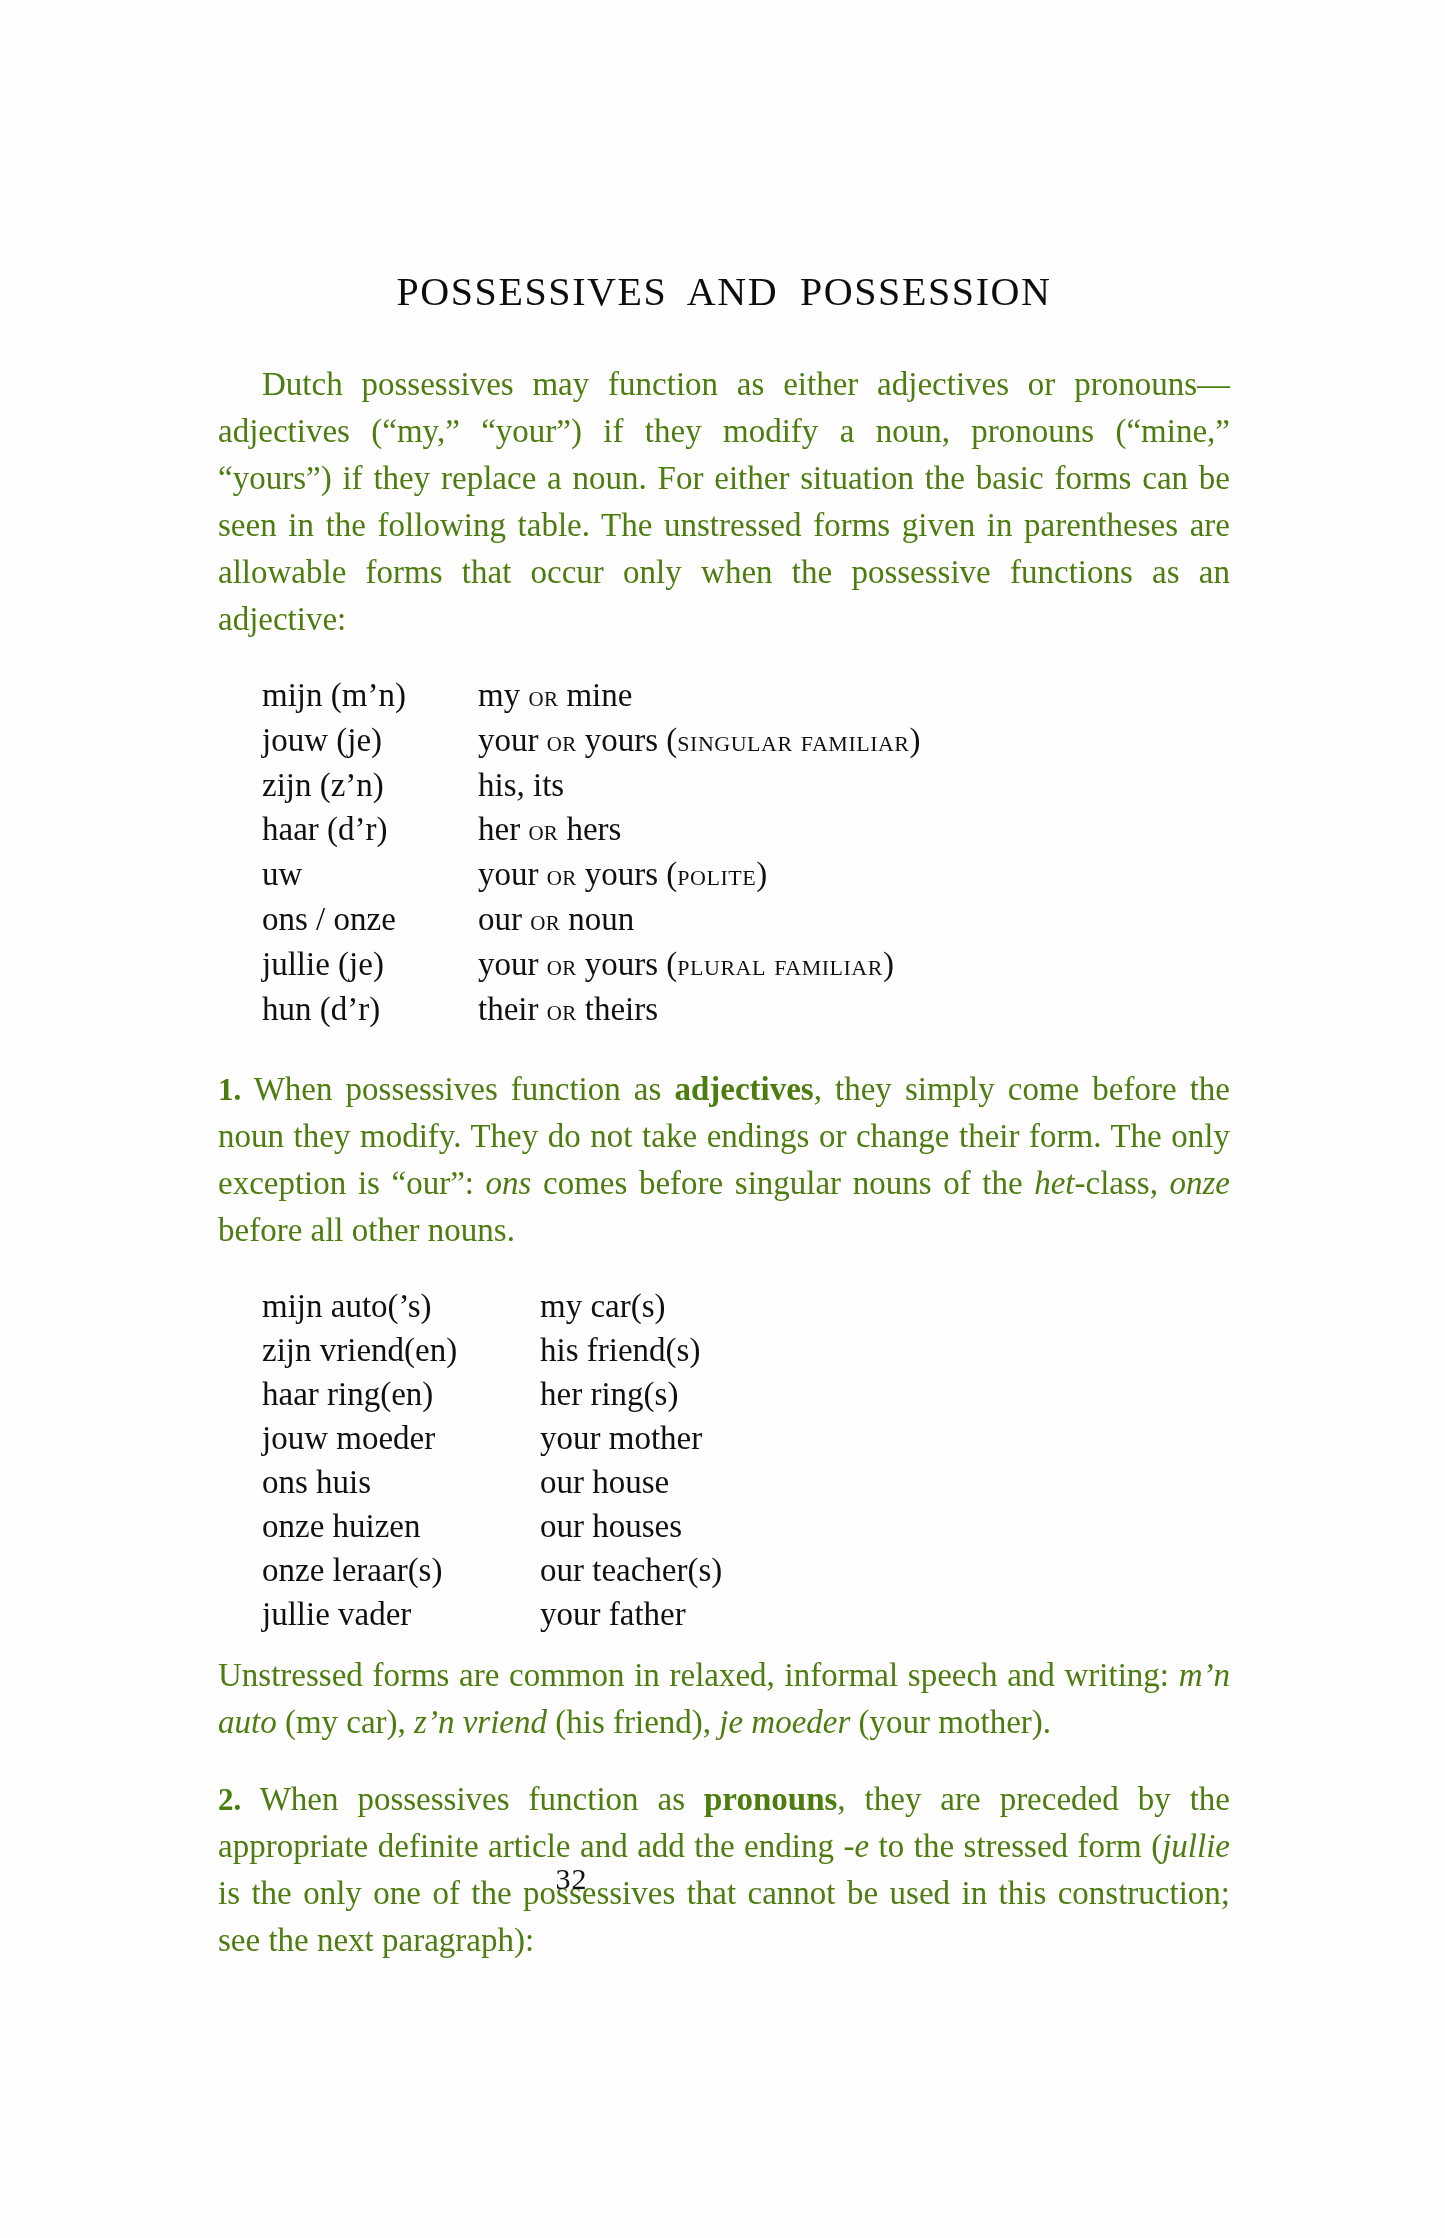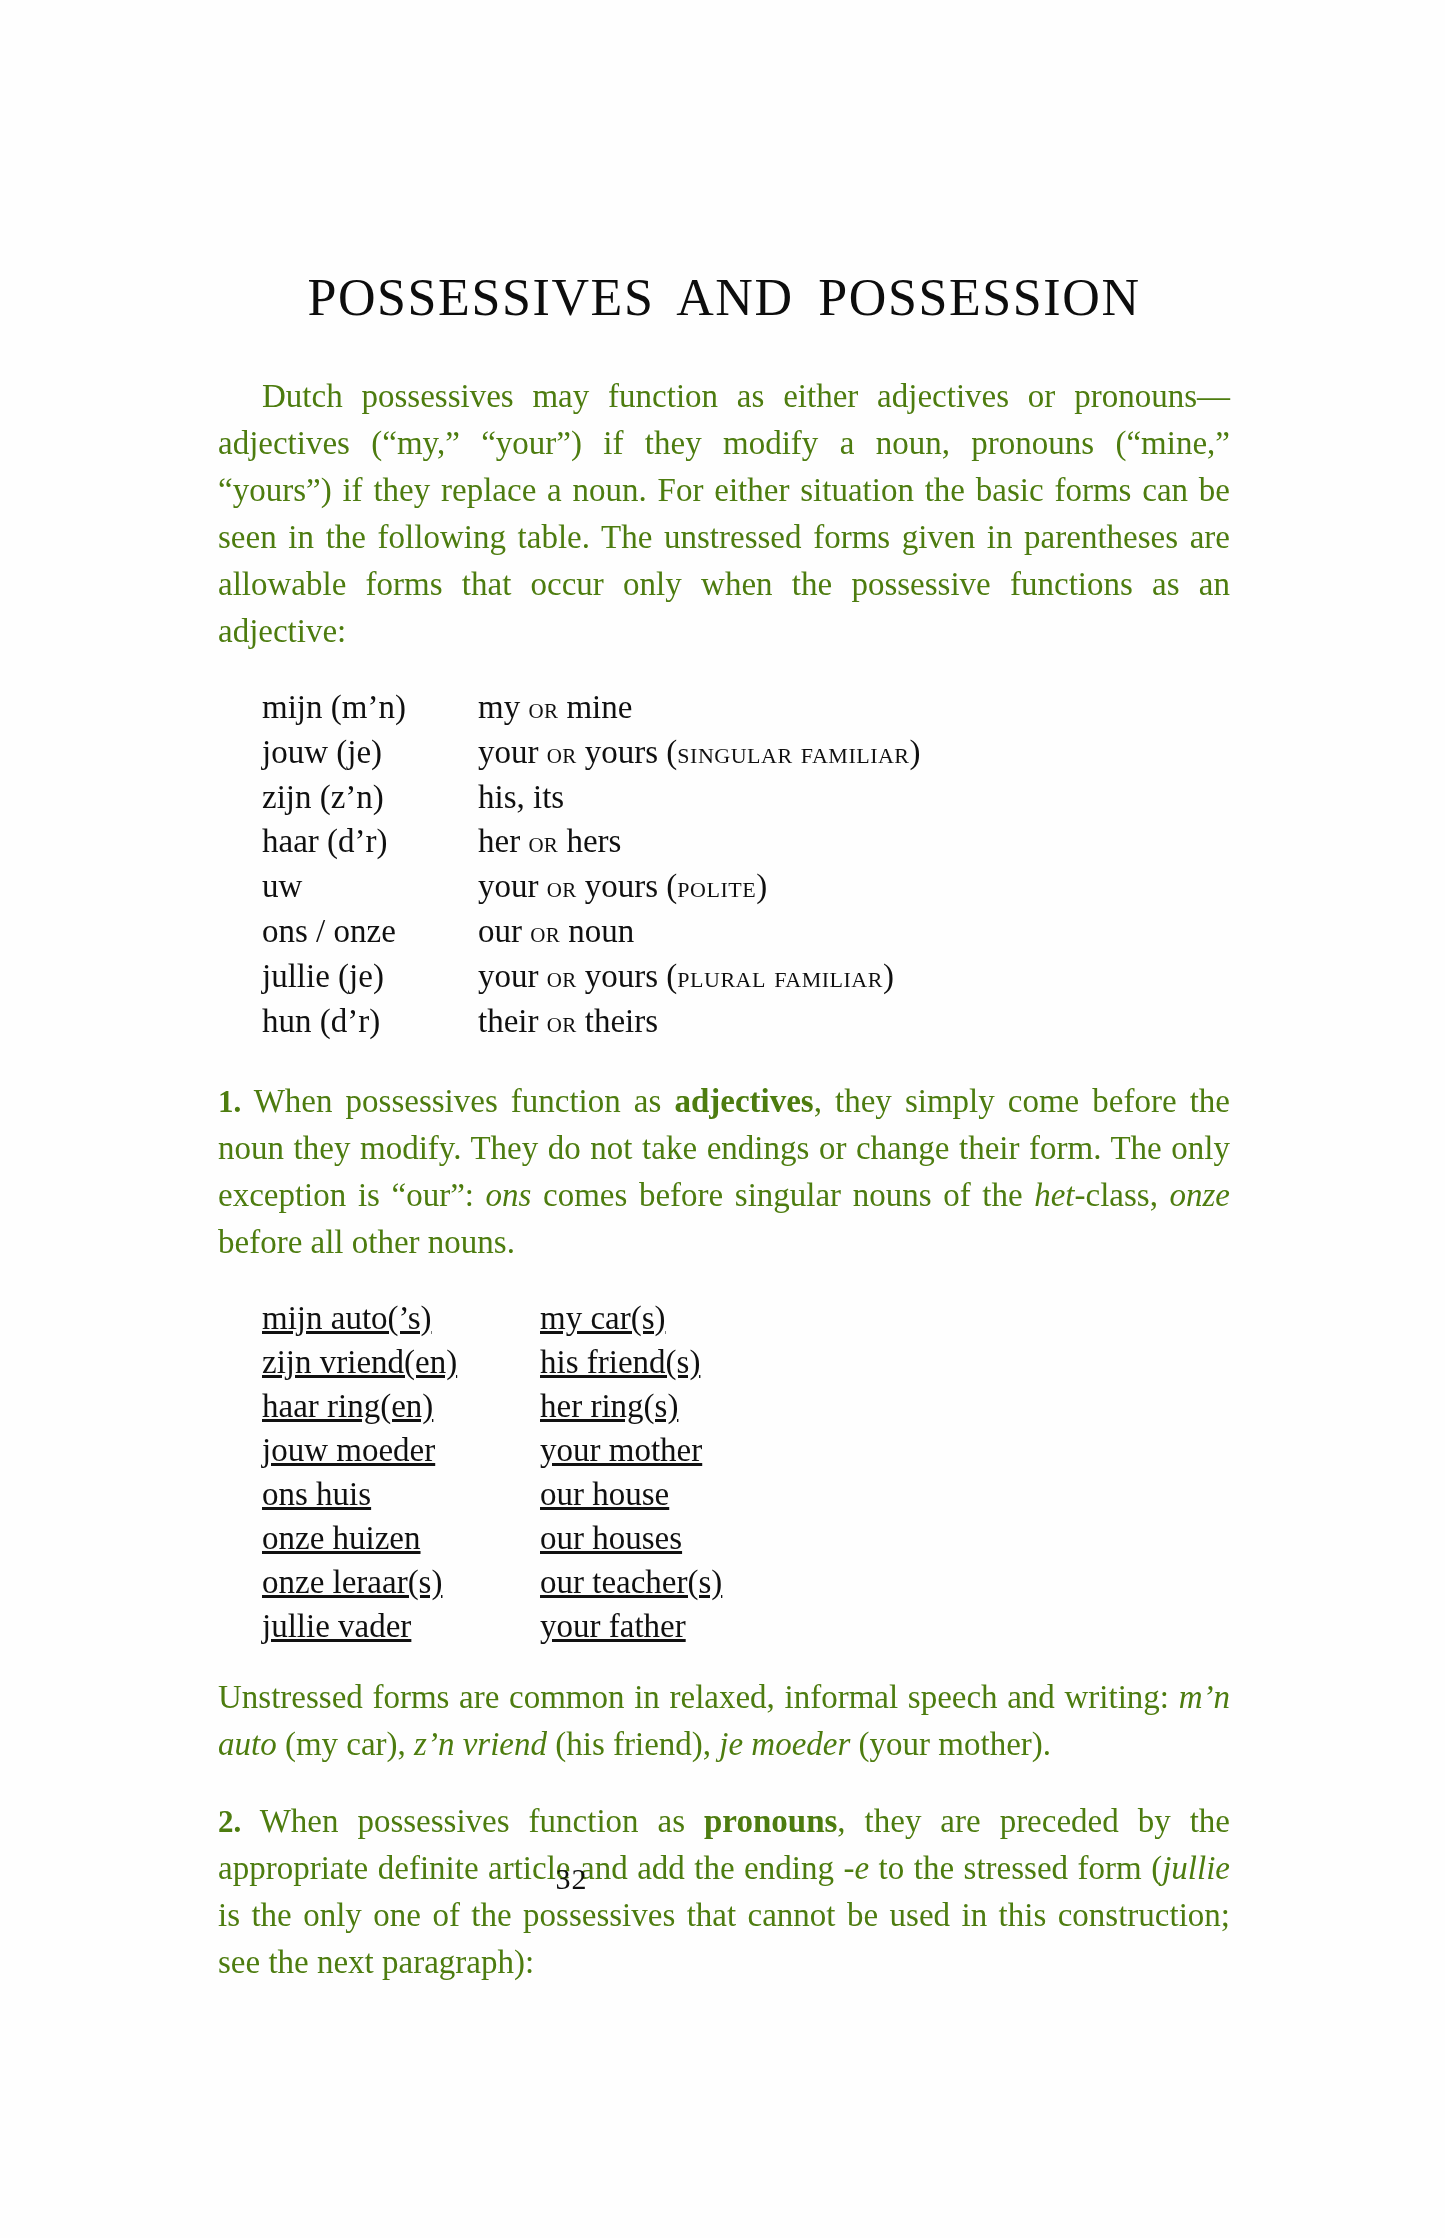--- a/index.html
+++ b/index.html
@@ -22,21 +22,21 @@
     height: 2238px;
     background: #fefefe;
   }
   .content {
     position: absolute;
     left: 218px;
     top: 268px;
     width: 1012px;
   }
   h1.title {
-    font-size: 52px;
+    font-size: 40px;
     font-weight: normal;
     text-align: center;
     letter-spacing: 1.6px;
     margin: 0 0 46px 0;
     word-spacing: 10px;
     color: #0d0d0d;
   }
   p.body-par {
     font-size: 33px;
     line-height: 47px;
@@ -63,21 +63,21 @@
   }
   .tbl .c1 {
     padding-left: 44px;
     padding-right: 26px;
     min-width: 190px;
   }
   .tbl .c2 {
     padding-right: 0;
   }
   .tbl-a { margin-top: 4px; margin-bottom: 34px; }
-  .tbl-b { margin-top: 10px; margin-bottom: 26px; text-decoration: underline; }
+  .tbl-b { margin-top: 10px; margin-bottom: 16px; }
   .tbl-b .c1 { min-width: 258px; padding-left: 44px; padding-right: 20px; }
   .sc {
     font-variant: small-caps;
     font-size: 31px;
     letter-spacing: 0.5px;
   }
   .orword {
     font-variant: small-caps;
     font-size: 30px;
     letter-spacing: 0.3px;

